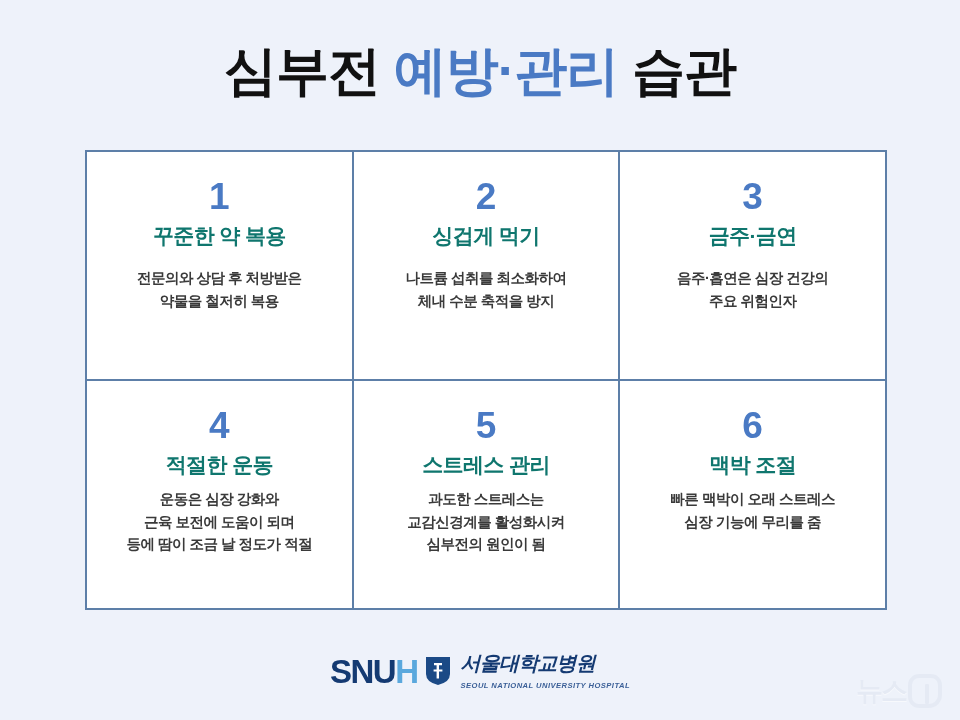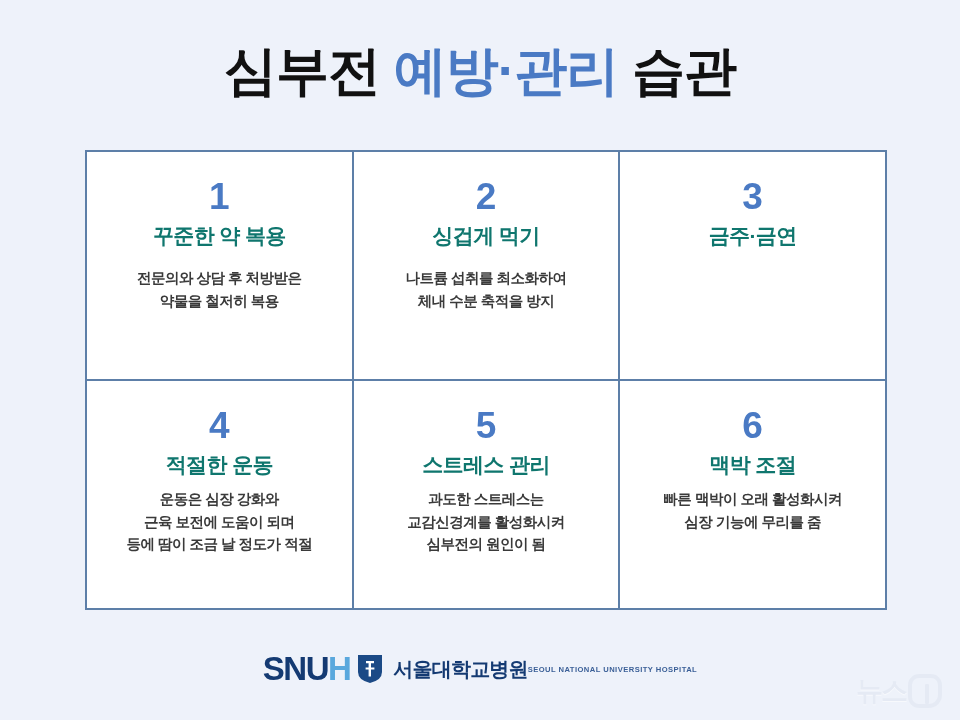--- a/index.html
+++ b/index.html
@@ -130,23 +130,24 @@
   .logo-word .light {
     color: #5aa8dd;
   }
   .logo-shield {
     width: 26px;
     height: 30px;
     display: block;
   }
   .logo-kr {
     display: flex;
-    flex-direction: row;
+    flex-direction: column;
     justify-content: center;
     margin-left: 3px;
+    font-style: italic;
   }
   .logo-kr-main {
     font-size: 20px;
     font-weight: 700;
     letter-spacing: -0.8px;
     color: #143a72;
     line-height: 1.1;
   }
   .logo-kr-sub {
     font-size: 7.6px;
@@ -216,20 +217,22 @@
     <div class="cell row1">
       <div class="cell-number">2</div>
       <div class="cell-heading">싱겁게 먹기</div>
       <div class="cell-body">나트륨 섭취를 최소화하여
 체내 수분 축적을 방지</div>
     </div>
 
     <div class="cell row1">
       <div class="cell-number">3</div>
       <div class="cell-heading">금주·금연</div>
+      <div class="cell-body">음주·흡연은 심장 건강의
+주요 위험인자</div>
     </div>
 
     <div class="cell row2">
       <div class="cell-number">4</div>
       <div class="cell-heading">적절한 운동</div>
       <div class="cell-body">운동은 심장 강화와
 근육 보전에 도움이 되며
 등에 땀이 조금 날 정도가 적절</div>
     </div>
 
@@ -237,21 +240,21 @@
       <div class="cell-number">5</div>
       <div class="cell-heading">스트레스 관리</div>
       <div class="cell-body">과도한 스트레스는
 교감신경계를 활성화시켜
 심부전의 원인이 됨</div>
     </div>
 
     <div class="cell row2">
       <div class="cell-number">6</div>
       <div class="cell-heading">맥박 조절</div>
-      <div class="cell-body">빠른 맥박이 오래 활성화시켜
+      <div class="cell-body">빠른 맥박이 오래 스트레스
 심장 기능에 무리를 줌</div>
     </div>
 
   </div>
 
   <div class="footer">
     <div class="logo">
       <div class="logo-word"><span>SNU</span><span class="light">H</span></div>
 
       <svg class="logo-shield" viewBox="0 0 26 30" aria-hidden="true">

